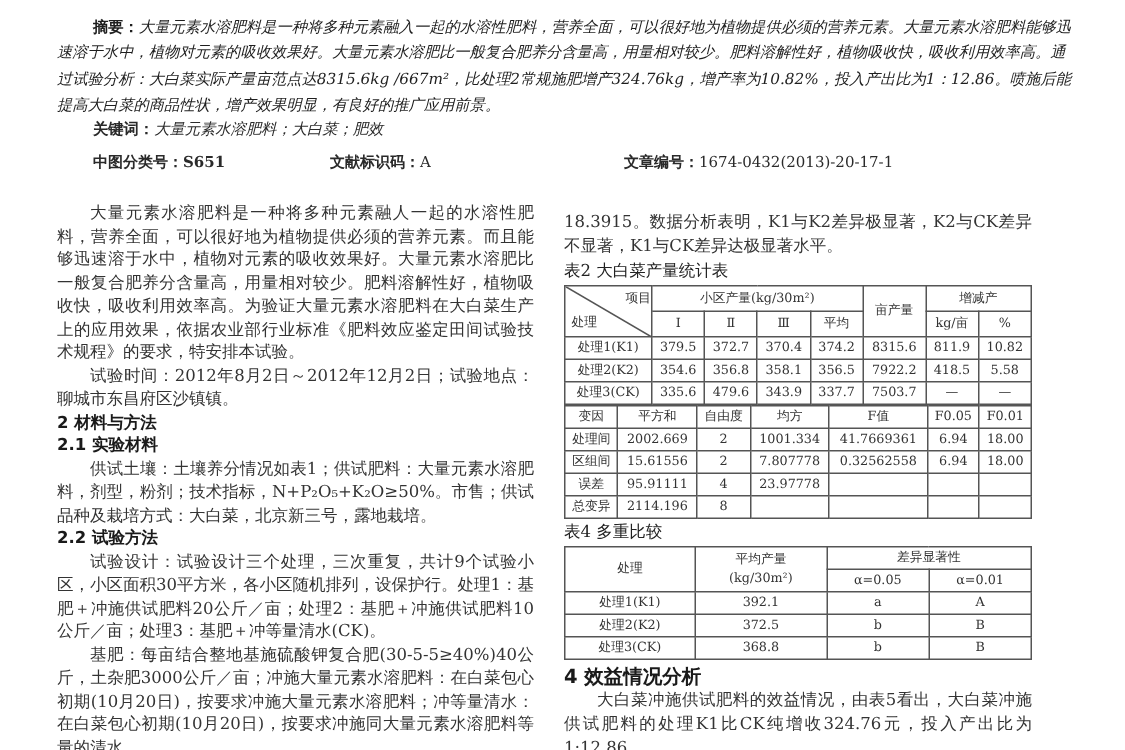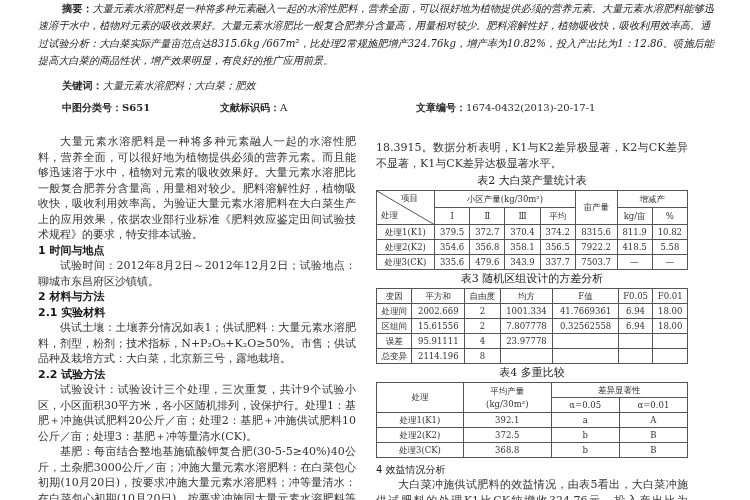--- a/index.html
+++ b/index.html
@@ -1,44 +1,44 @@
 <!DOCTYPE html>
 <html><head>
 <meta charset="utf-8">
 <style>
   * { box-sizing: border-box; margin: 0; padding: 0; }
   html, body { width: 750px; height: 500px; overflow: hidden; background: #ffffff; }
   body { font-family: "DejaVu Serif", "Liberation Serif", serif; color: #2a2a2a; position: relative; }
 
-  .abstract { position: absolute; left: 38px; top: 0; width: 676px; font-size: 10.2px; line-height: 17.4px; font-style: italic; color: #1e1e1e; }
+  .abstract { position: absolute; left: 38px; top: 10px; width: 676px; font-size: 10.2px; line-height: 17.4px; font-style: italic; color: #1e1e1e; }
   .abstract .lead { text-indent: 24px; }
   .abstract b { font-style: normal; font-weight: bold; }
   .kw { position: absolute; left: 62px; top: 79px; font-size: 10.2px; font-style: italic; text-align: center; }
   .kw b { font-style: normal; font-weight: bold; }
   .meta { position: absolute; top: 101px; font-size: 10px; }
   .meta b { font-weight: bold; }
   .meta-cls { left: 62px; }
   .meta-doc { left: 220px; }
   .meta-art { left: 416px; }
 
   .col-left { position: absolute; left: 38px; top: 134px; width: 318px; font-size: 11px; line-height: 15.5px; color: #333; }
   .col-left p { text-indent: 22px; text-align: justify; }
   .col-left h2 { font-family: "DejaVu Sans", "Liberation Sans", sans-serif; font-size: 11px; font-weight: bold; line-height: 15.5px; color: #1a1a1a; }
 
   .col-right { position: absolute; left: 376px; top: 140px; width: 312px; font-size: 11px; line-height: 16px; color: #333; }
   .col-right p { text-align: justify; }
   .col-right p.ind { text-indent: 22px; }
-  .col-right h2 { font-family: "DejaVu Sans", "Liberation Sans", sans-serif; font-size: 10px; font-weight: normal; line-height: 15px; color: #1a1a1a; margin-top: 4px; }
-  .tcap { text-align: center; font-size: 11px; line-height: 15px; margin: 1px 0 2px 0; color: #222; }
+  .col-right h2 { font-family: "DejaVu Sans", "Liberation Sans", sans-serif; font-size: 13px; font-weight: bold; line-height: 15px; color: #1a1a1a; margin-top: 4px; }
+  .tcap { text-align: left; font-size: 11px; line-height: 15px; margin: 1px 0 2px 0; color: #222; }
 
   table { border-collapse: collapse; width: 100%; font-size: 8.5px; color: #333; }
   td, th { border: 1.3px solid #555; text-align: center; font-weight: normal; padding: 0 2px; height: 15px; line-height: 13px; }
   .t2 { width: 312px; }
   .t2 .diag { position: relative; height: 34px; width: 58px; padding: 0; }
-  .t2 .diag .d-top { position: absolute; right: 16px; top: 2px; font-family: Liberation Mono, monospace; }
+  .t2 .diag .d-top { position: absolute; right: 0; top: 2px; }
   .t2 .diag .d-bot { position: absolute; left: 4px; bottom: 2px; }
   .t2 .diag svg { position: absolute; left: 0; top: 0; }
   .t3 { width: 312px; border-radius: 25px; }
   .t4 { width: 312px; }
 </style>
 </head>
 <body>
 
 <div class="abstract">
   <p class="lead"><b>摘要：</b><span>大量元素水溶肥料是一种将多种元素融入一起的水溶性肥料，营养全面，可以很好地为植物提供必须的营养元素。大量元素水溶肥料能够迅速溶于水中，植物对元素的吸收效果好。大量元素水溶肥比一般复合肥养分含量高，用量相对较少。肥料溶解性好，植物吸收快，吸收利用效率高。通过试验分析：大白菜实际产量亩范点达8315.6kg /667m²，比处理2常规施肥增产324.76kg，增产率为10.82%，投入产出比为1：12.86。喷施后能提高大白菜的商品性状，增产效果明显，有良好的推广应用前景。</span></p>
@@ -51,21 +51,20 @@
 </div>
 <div class="meta meta-doc">
   <b>文献标识码：</b><span>A</span>
 </div>
 <div class="meta meta-art">
   <b>文章编号：</b><span>1674-0432(2013)-20-17-1</span>
 </div>
 
 <div class="col-left">
   <p>大量元素水溶肥料是一种将多种元素融人一起的水溶性肥料，营养全面，可以很好地为植物提供必须的营养元素。而且能够迅速溶于水中，植物对元素的吸收效果好。大量元素水溶肥比一般复合肥养分含量高，用量相对较少。肥料溶解性好，植物吸收快，吸收利用效率高。为验证大量元素水溶肥料在大白菜生产上的应用效果，依据农业部行业标准《肥料效应鉴定田间试验技术规程》的要求，特安排本试验。</p>
-  <h2>1 时间与地点</h2>
   <p>试验时间：2012年8月2日～2012年12月2日；试验地点：聊城市东昌府区沙镇镇。</p>
   <h2>2 材料与方法</h2>
   <h2>2.1 实验材料</h2>
   <p>供试土壤：土壤养分情况如表1；供试肥料：大量元素水溶肥料，剂型，粉剂；技术指标，N+P₂O₅+K₂O≥50%。市售；供试品种及栽培方式：大白菜，北京新三号，露地栽培。</p>
   <h2>2.2 试验方法</h2>
   <p>试验设计：试验设计三个处理，三次重复，共计9个试验小区，小区面积30平方米，各小区随机排列，设保护行。处理1：基肥＋冲施供试肥料20公斤／亩；处理2：基肥＋冲施供试肥料10公斤／亩；处理3：基肥＋冲等量清水(CK)。</p>
   <p>基肥：每亩结合整地基施硫酸钾复合肥(30-5-5≥40%)40公斤，土杂肥3000公斤／亩；冲施大量元素水溶肥料：在白菜包心初期(10月20日)，按要求冲施大量元素水溶肥料；冲等量清水：在白菜包心初期(10月20日)，按要求冲施同大量元素水溶肥料等量的清水。</p>
 </div>
 
 <div class="col-right">
@@ -120,21 +119,20 @@
           <td>479.6</td>
           <td>343.9</td>
           <td>337.7</td>
           <td>7503.7</td>
           <td>—</td>
           <td>—</td>
     </tr>
   </tbody>
     </table>
 
-  <div class="tcap">表3 随机区组设计的方差分析</div>
   <table class="t3">
     <tbody>
         <tr>
       <td>变因</td>
       <td>平方和</td>
       <td>自由度</td>
       <td>均方</td>
       <td>F值</td>
       <td>F0.05</td>
       <td>F0.01</td>

